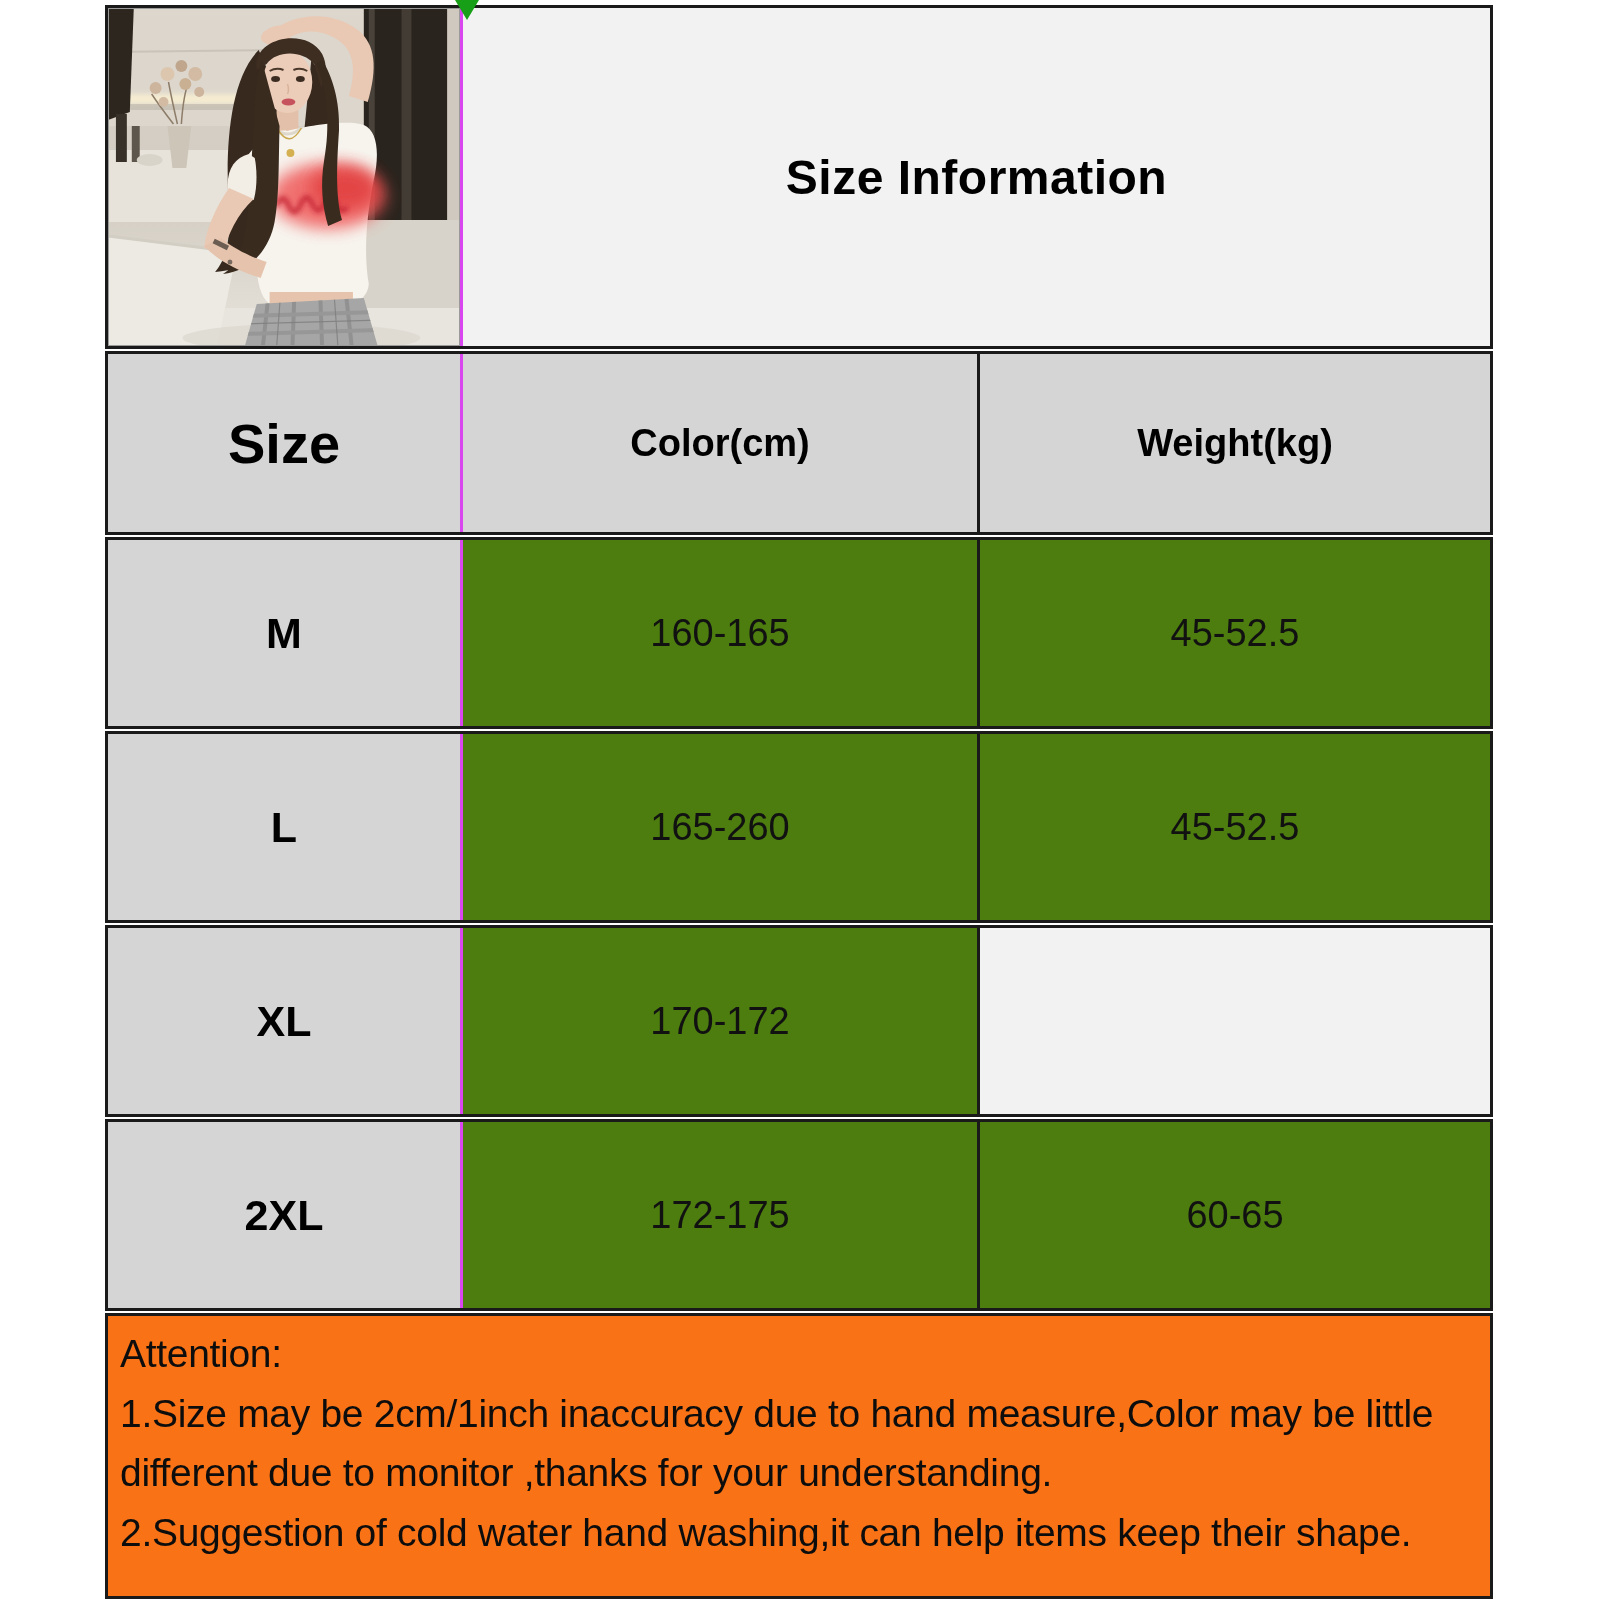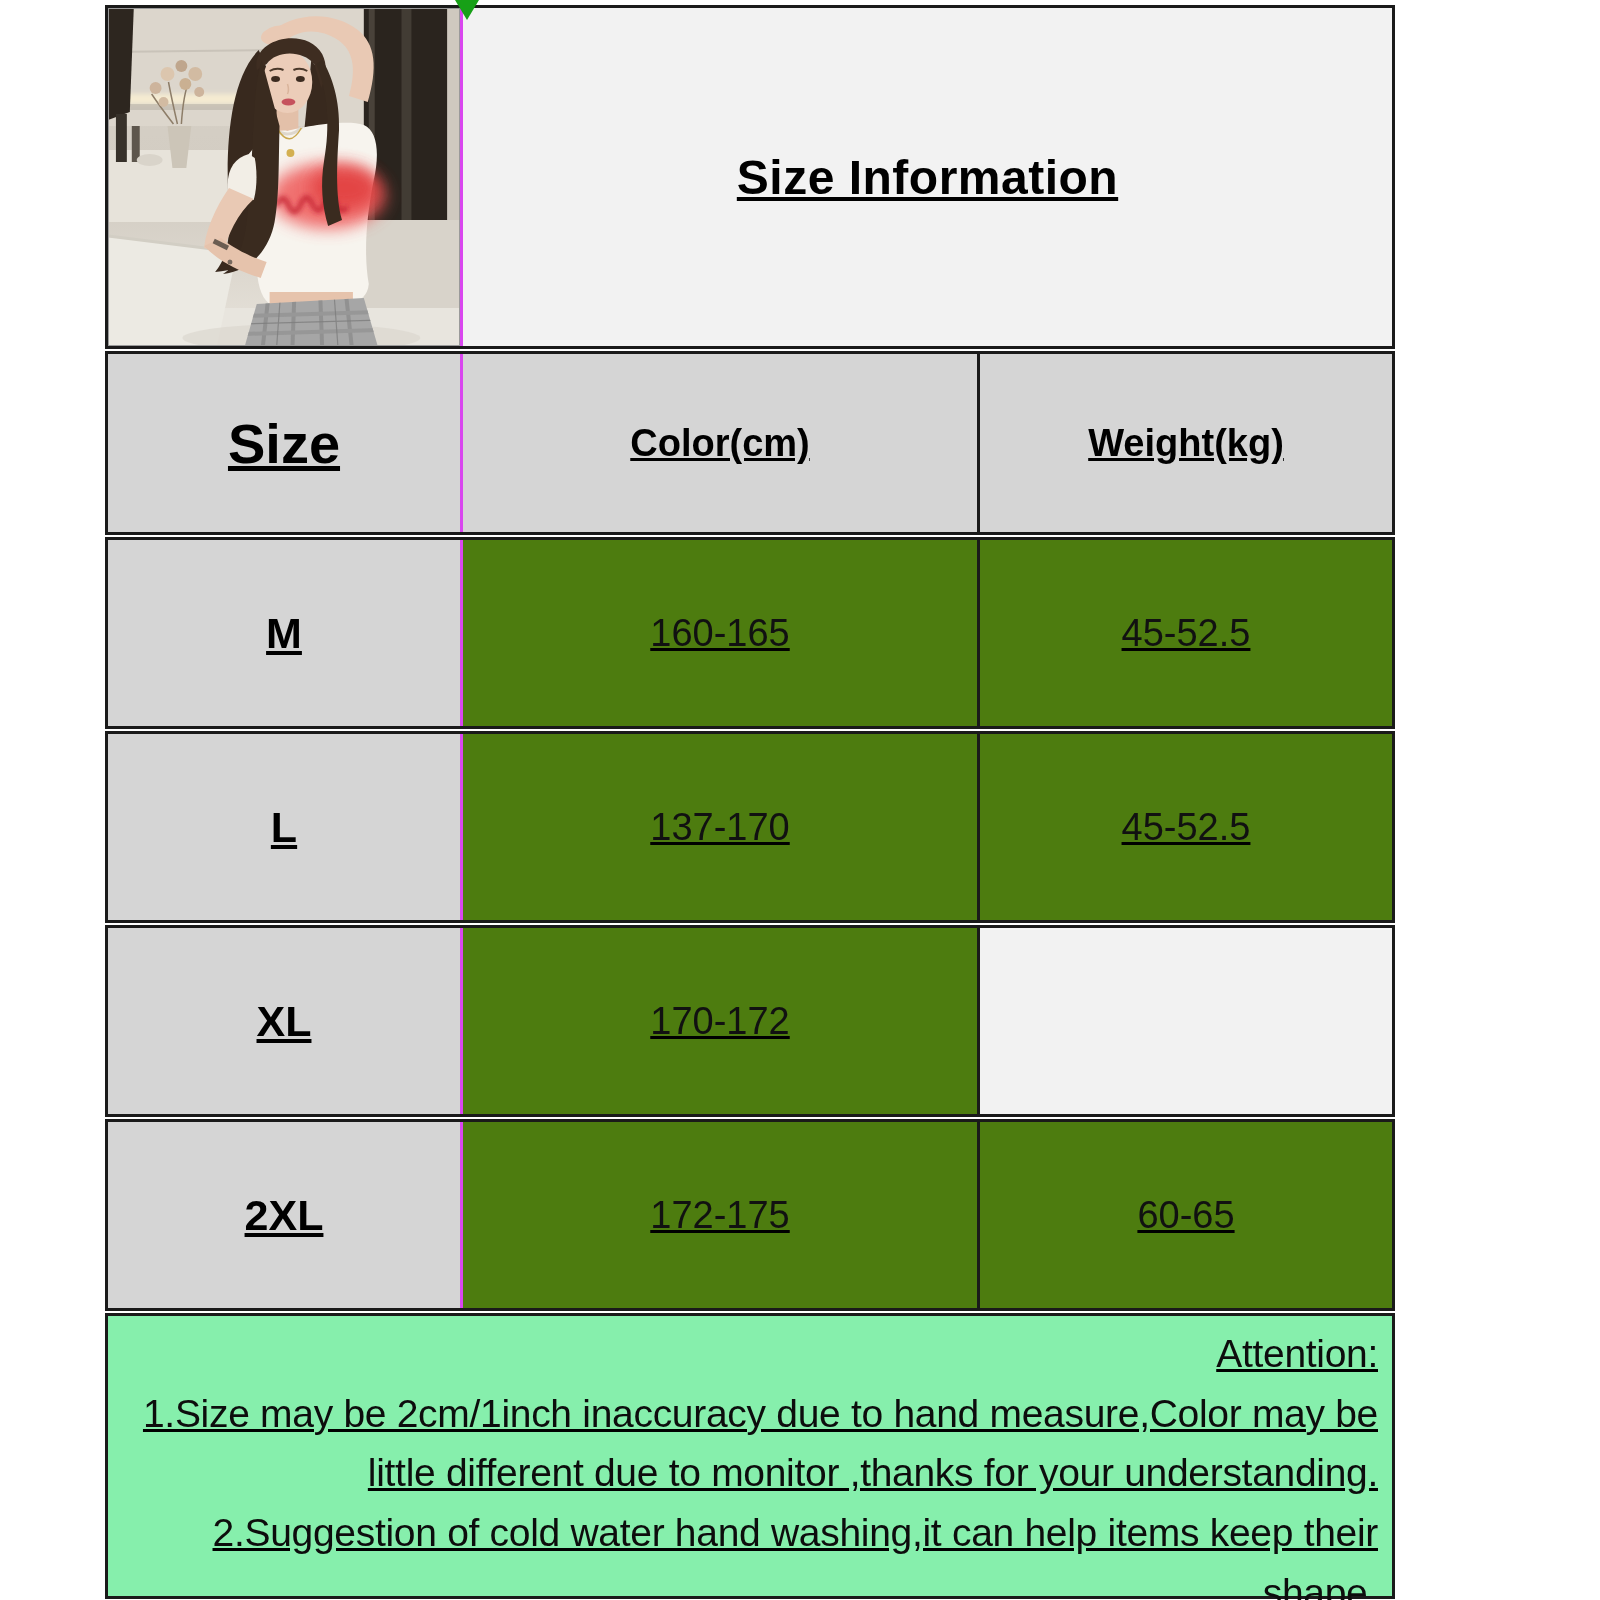--- a/index.html
+++ b/index.html
@@ -9,35 +9,34 @@
     height: 1600px;
     background: #ffffff;
     overflow: hidden;
     font-family: "Liberation Sans", "DejaVu Sans", sans-serif;
     color: #000;
   }
   .sheet {
     position: absolute;
     left: 105px;
     top: 5px;
-    width: 1290px;
-    text-decoration: underline;
+    width: 1388px;
   }
   .row {
     display: flex;
     box-sizing: border-box;
     border: 3px solid #1a1a1a;
     background: #f2f2f2;
     margin-top: 2px;
     position: relative;
   }
   .row-title { margin-top: 0; height: 344px; }
   .header-row { height: 184px; background: #d5d5d5; }
   .data-row { height: 192px; }
-  .attention-row { height: 286px; background: #86efac; display: block; text-align: right; }
+  .attention-row { height: 286px; background: #f97316; display: block; }
 
   .cell {
     box-sizing: border-box;
     display: flex;
     align-items: center;
     justify-content: center;
     text-align: center;
   }
   .c1 { width: 355px; border-right: 3px solid #d946ef; }
   .c2 { width: 517px; border-right: 3px solid #1a1a1a; }
@@ -208,21 +207,21 @@
       <div class="cell c3 hdr">Weight(kg)</div>
     </div>
 
     <div class="row data-row">
       <div class="cell c1">M</div>
       <div class="cell c2">160-165</div>
       <div class="cell c3">45-52.5</div>
     </div>
     <div class="row data-row">
       <div class="cell c1">L</div>
-      <div class="cell c2">137-170</div>
+      <div class="cell c2">165-260</div>
       <div class="cell c3">45-52.5</div>
     </div>
     <div class="row data-row">
       <div class="cell c1">XL</div>
       <div class="cell c2">170-172</div>
     </div>
     <div class="row data-row">
       <div class="cell c1">2XL</div>
       <div class="cell c2">172-175</div>
       <div class="cell c3">60-65</div>

